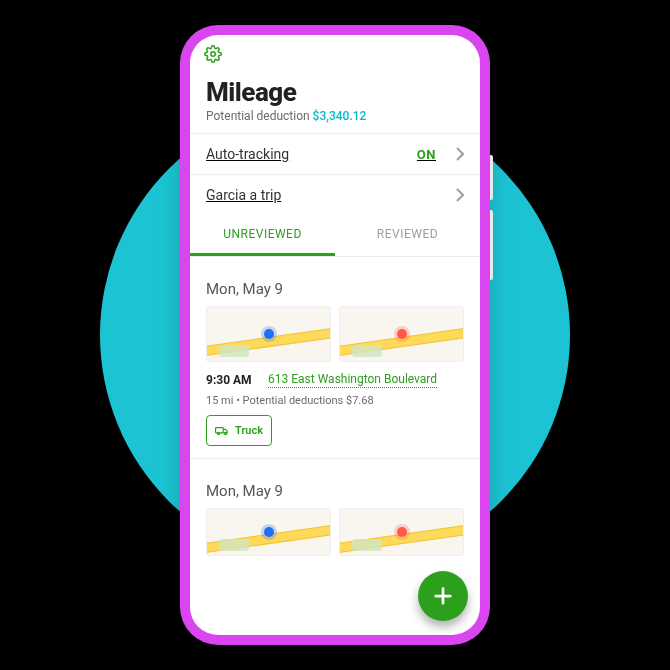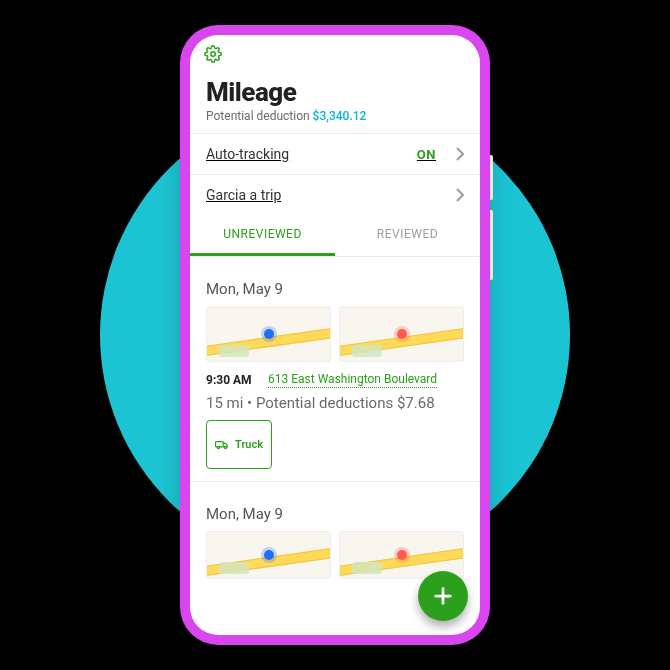--- a/index.html
+++ b/index.html
@@ -133,26 +133,26 @@
     display: flex; align-items: center; gap: 12px;
     font-size: 12px; margin-bottom: 6px;
   }
   .trip-line .time { color: #222; font-weight: 700; width: 50px; }
   .trip-line .addr {
     color: #2CA01C;
     border-bottom: 1px dotted #2CA01C;
     padding-bottom: 1px;
     cursor: pointer;
   }
-  .trip-meta { font-size: 15px; color: #6b6b6b; margin: 4px 0 8px; }
+  .trip-meta { font-size: 11px; color: #6b6b6b; margin: 4px 0 8px; }
   .vehicle-tag {
     display: inline-flex; align-items: center; gap: 6px;
     border: 1px solid #2CA01C; color: #2CA01C;
     font-size: 11px; font-weight: 600;
-    padding: 17px 8px; border-radius: 4px;
+    padding: 8px 8px; border-radius: 4px;
     cursor: pointer;
   }
   .vehicle-tag svg { width: 14px; height: 11px; }
   .fab {
     position: absolute;
     right: 22px; bottom: 24px;
     width: 50px; height: 50px;
     border-radius: 50%;
     background: #2CA01C;
     display: flex; align-items: center; justify-content: center;

